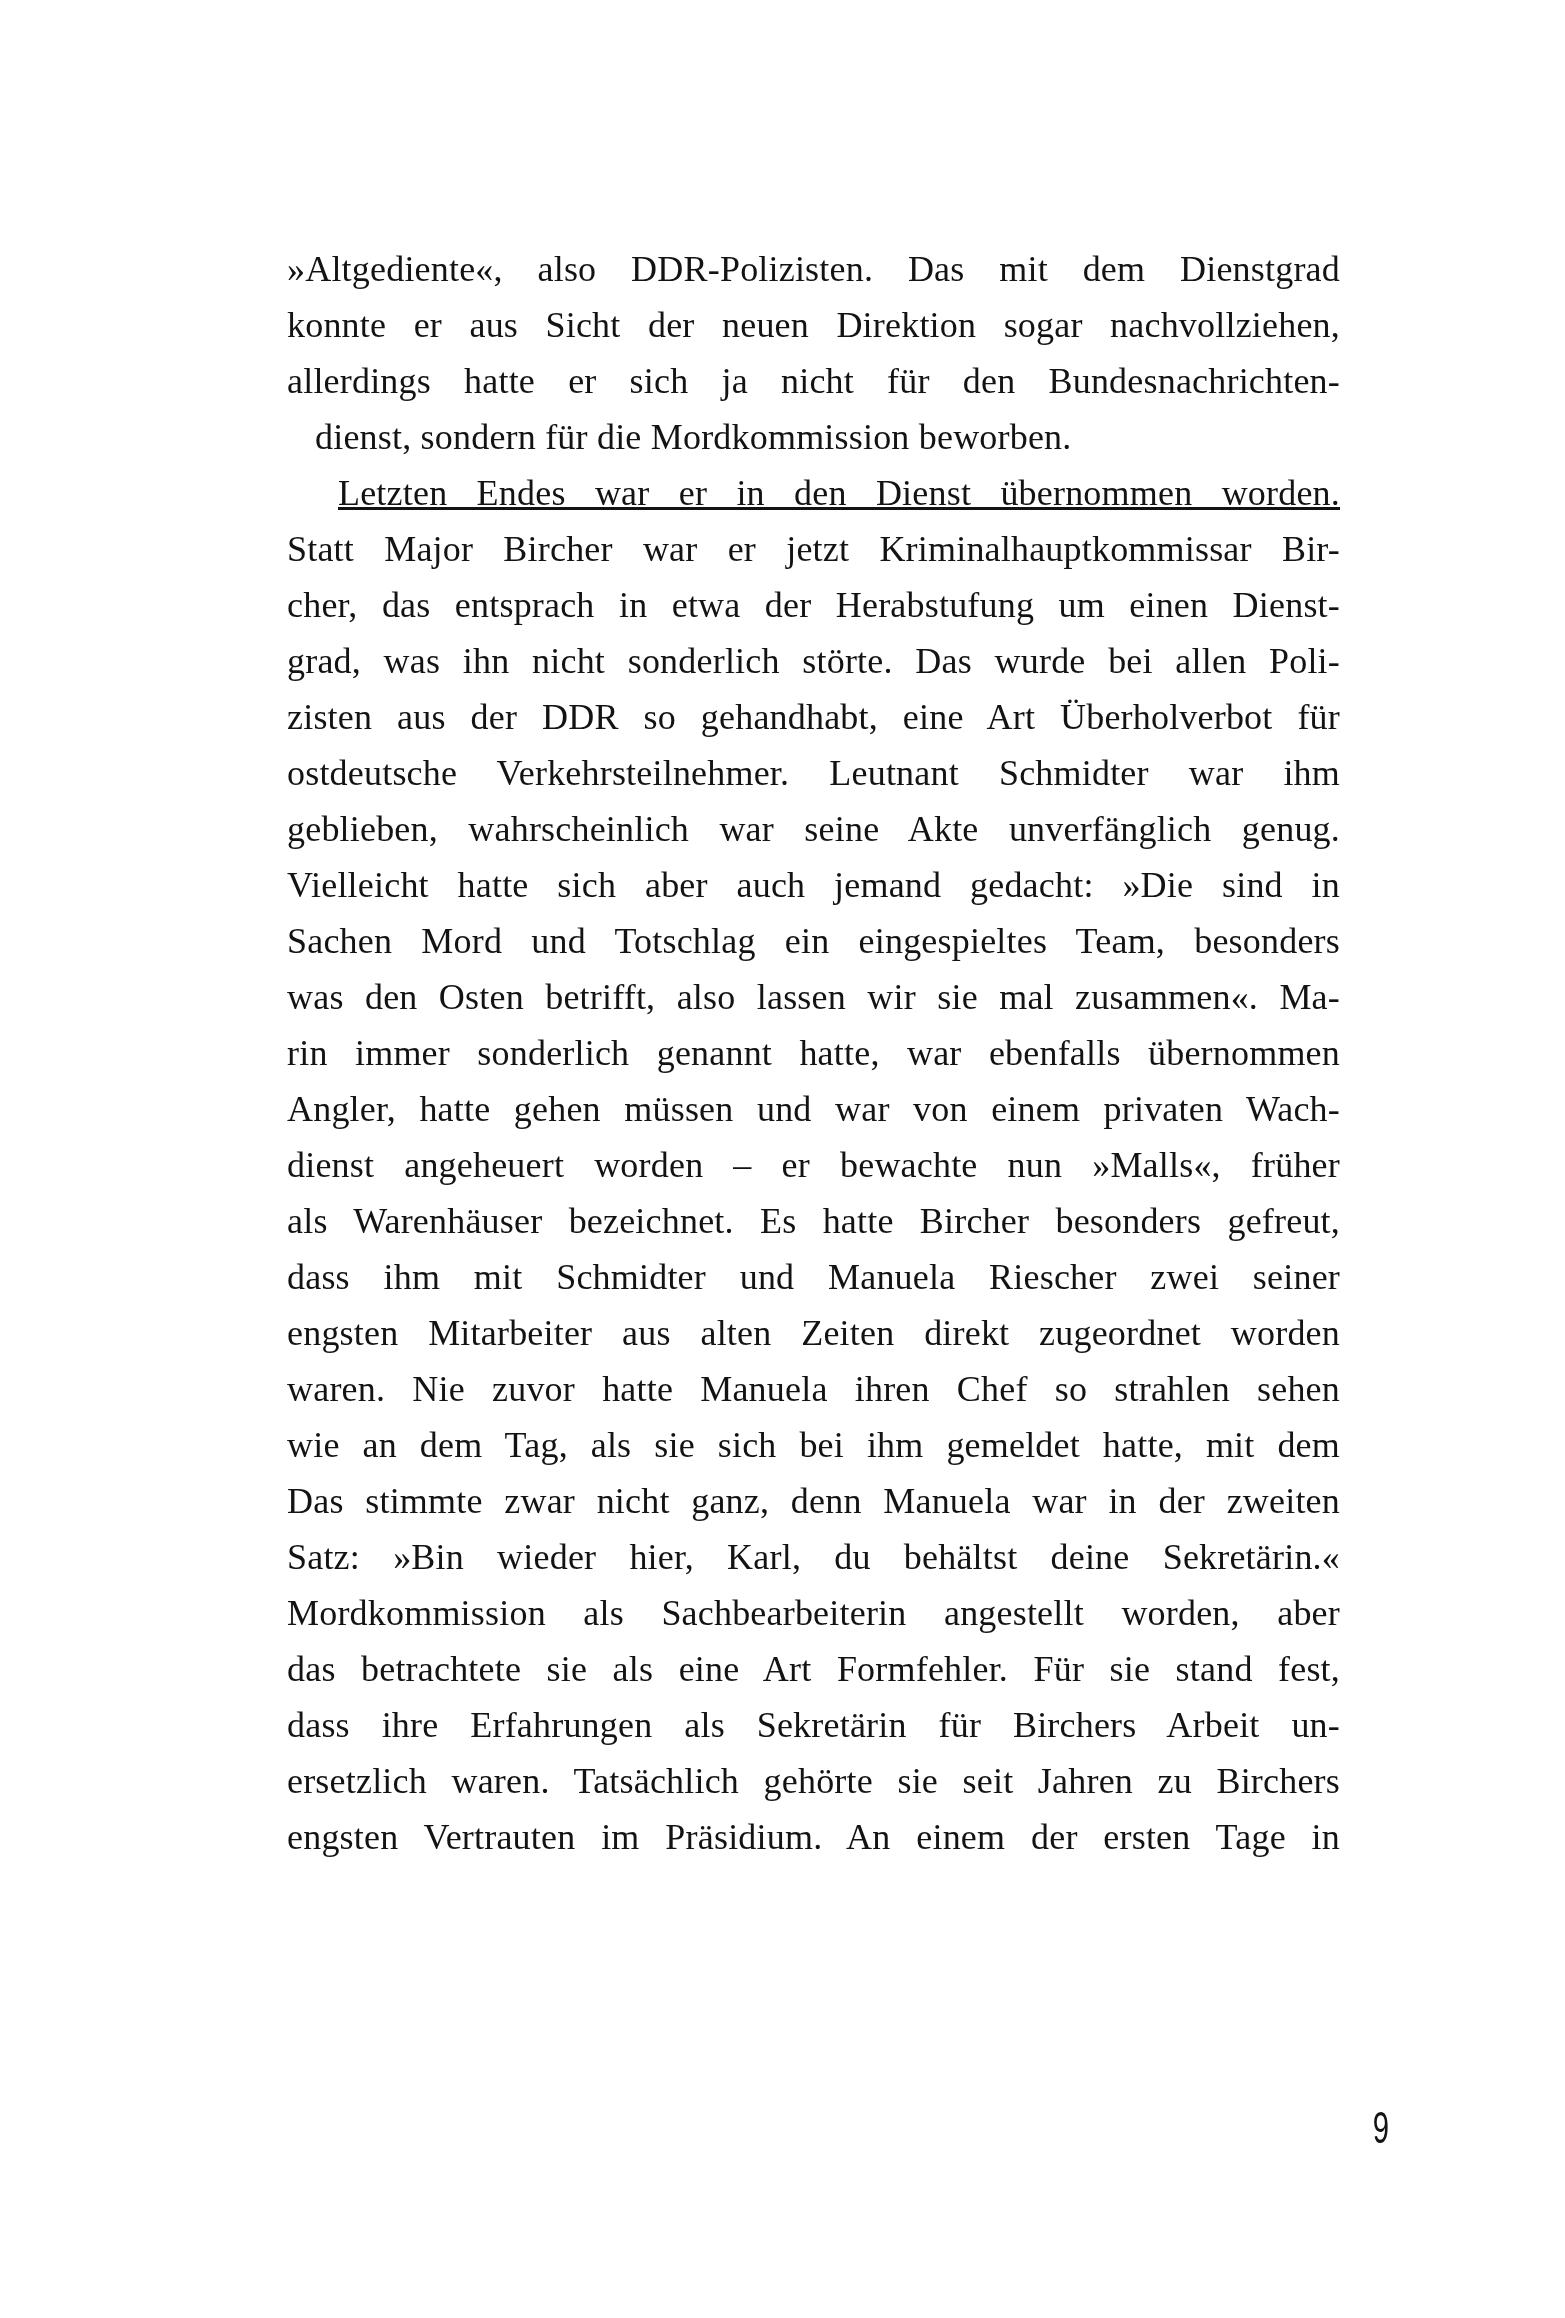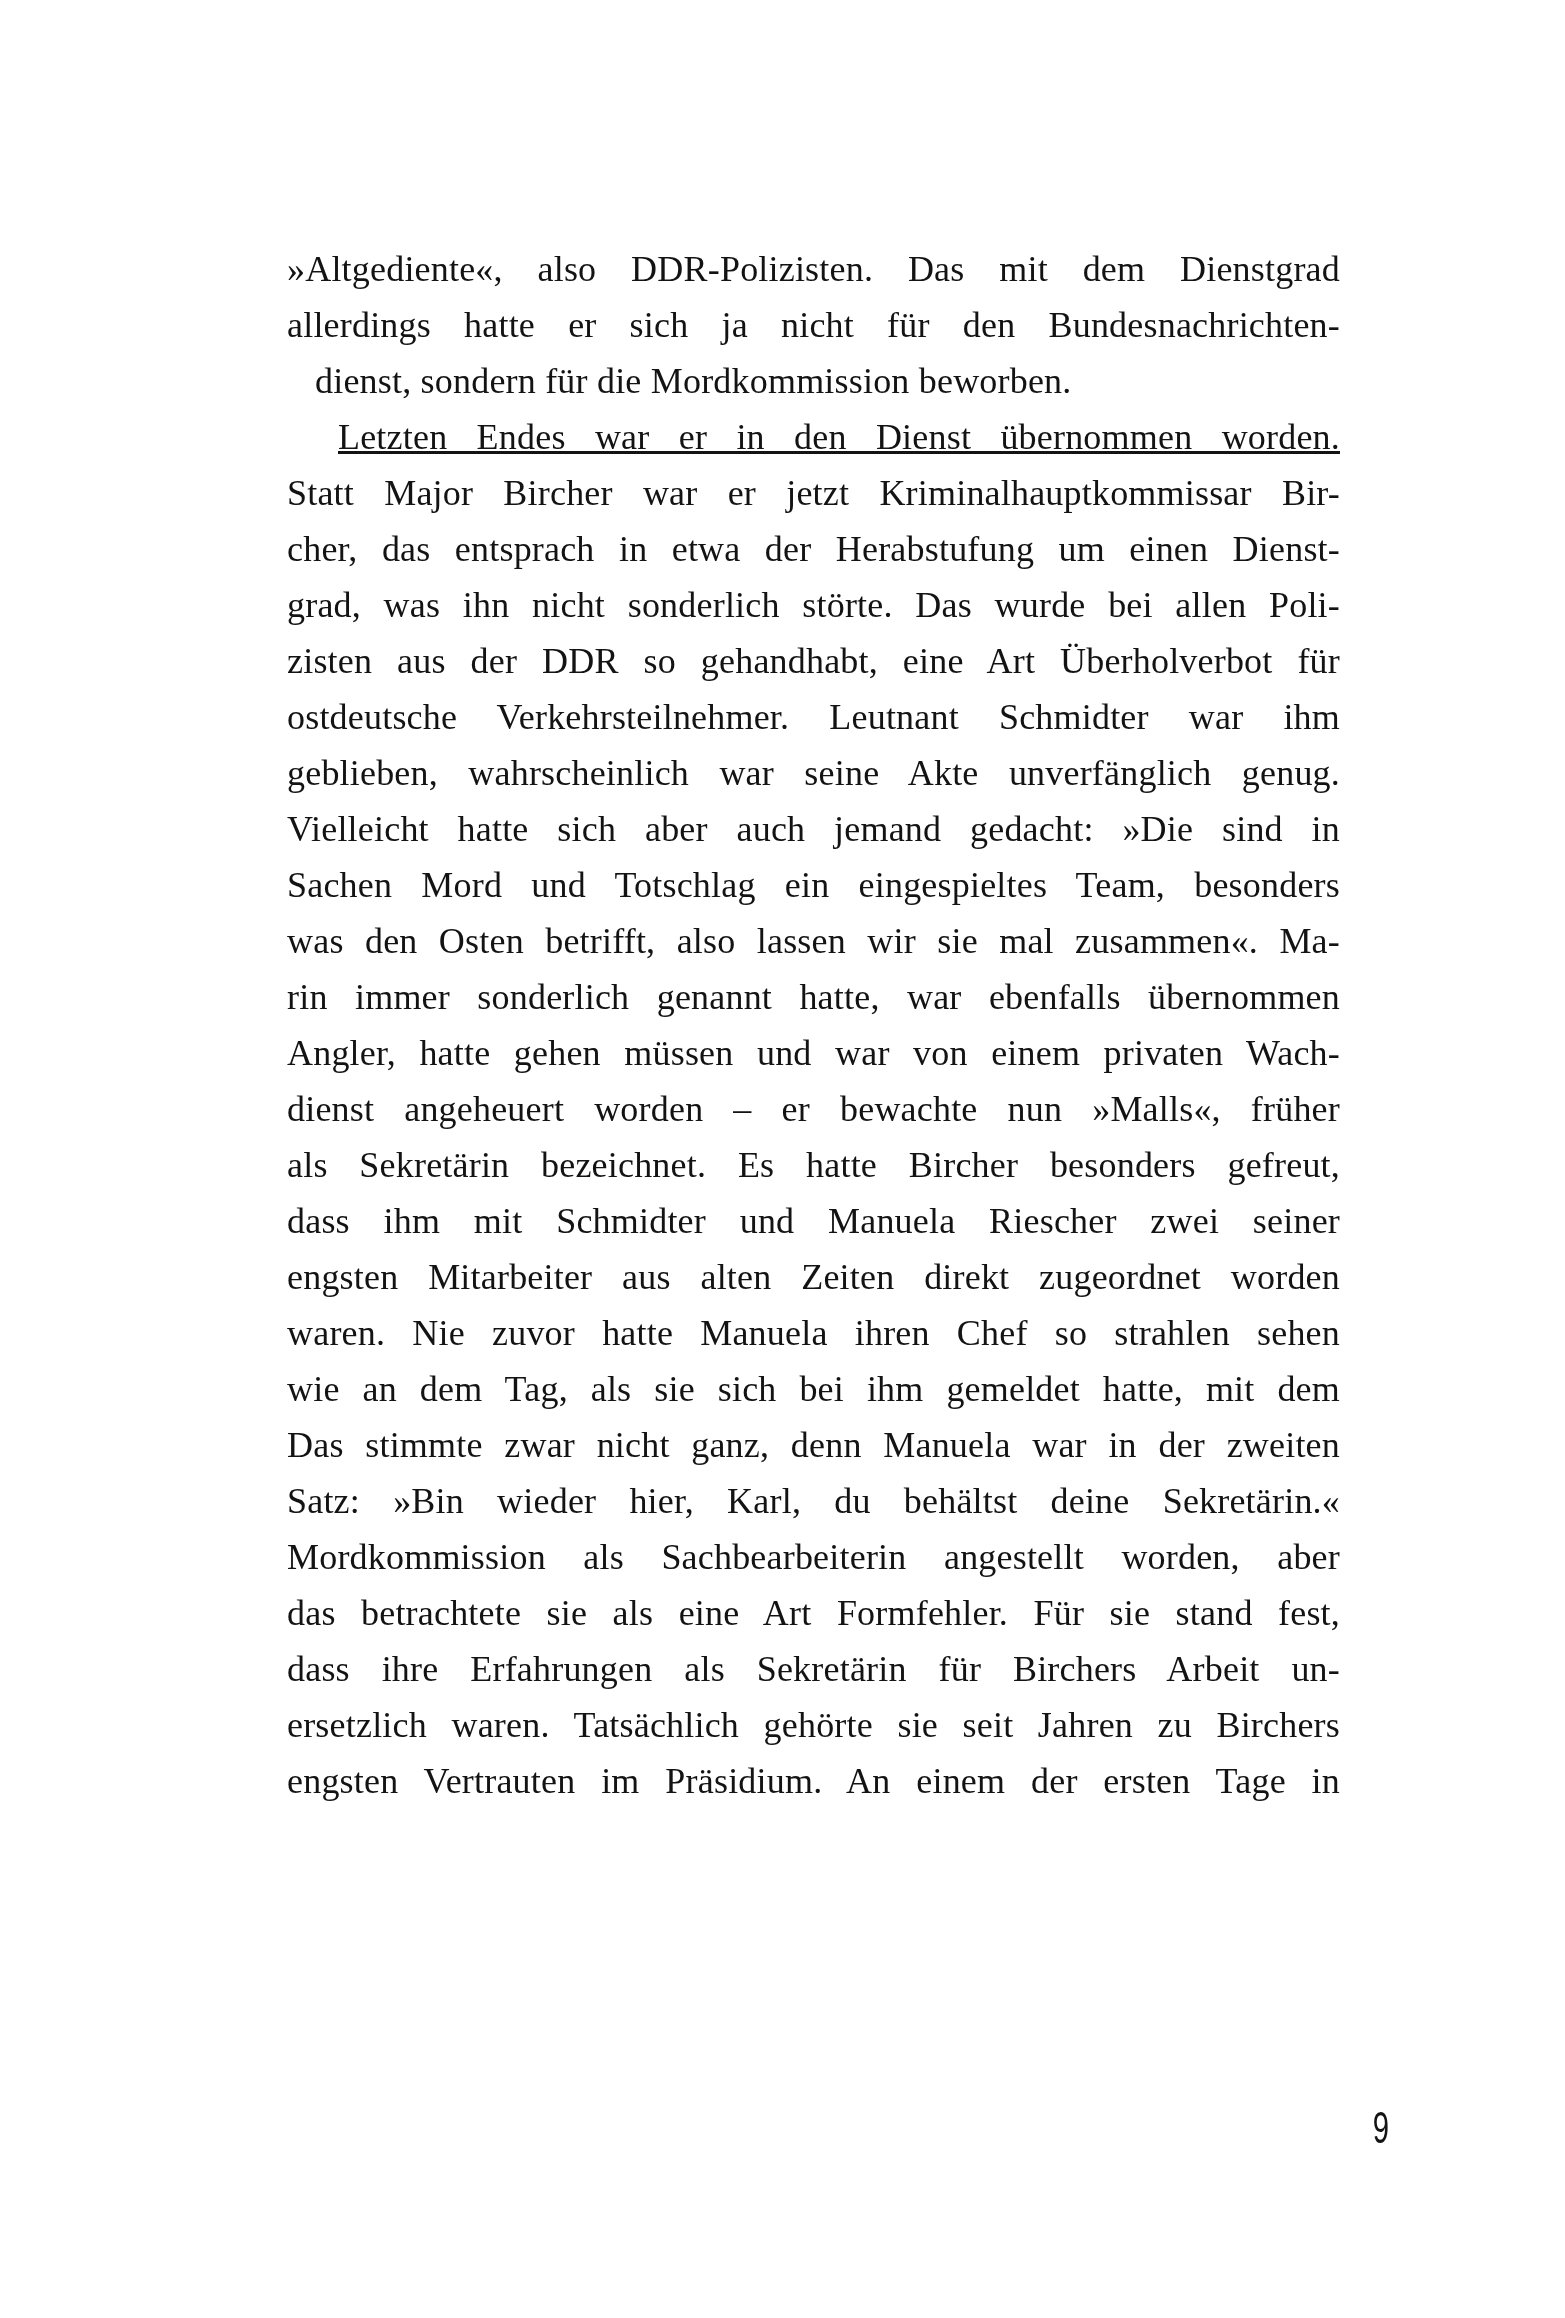--- a/index.html
+++ b/index.html
@@ -56,36 +56,37 @@
     transform: scaleX(0.65);
     transform-origin: 100% 50%;
   }
 </style>
 </head>
 <body>
 
 <div class="page">
   <div class="text-block">
       <div class="line">»Altgediente«, also DDR-Polizisten. Das mit dem Dienstgrad</div>
+      <div class="line">konnte er aus Sicht der neuen Direktion sogar nachvollziehen,</div>
       <div class="line">allerdings hatte er sich ja nicht für den Bundesnachrichten-</div>
       <div class="line para-end">dienst, sondern für die Mordkommission beworben.</div>
       <div class="line indent">Letzten Endes war er in den Dienst übernommen worden.</div>
       <div class="line">Statt Major Bircher war er jetzt Kriminalhauptkommissar Bir-</div>
       <div class="line">cher, das entsprach in etwa der Herabstufung um einen Dienst-</div>
       <div class="line">grad, was ihn nicht sonderlich störte. Das wurde bei allen Poli-</div>
       <div class="line">zisten aus der DDR so gehandhabt, eine Art Überholverbot für</div>
       <div class="line">ostdeutsche Verkehrsteilnehmer. Leutnant Schmidter war ihm</div>
       <div class="line">geblieben, wahrscheinlich war seine Akte unverfänglich genug.</div>
       <div class="line">Vielleicht hatte sich aber auch jemand gedacht: »Die sind in</div>
       <div class="line">Sachen Mord und Totschlag ein eingespieltes Team, besonders</div>
       <div class="line">was den Osten betrifft, also lassen wir sie mal zusammen«. Ma-</div>
       <div class="line">rin immer sonderlich genannt hatte, war ebenfalls übernommen</div>
       <div class="line">Angler, hatte gehen müssen und war von einem privaten Wach-</div>
       <div class="line">dienst angeheuert worden – er bewachte nun »Malls«, früher</div>
-      <div class="line">als Sekretärin bezeichnet. Es hatte Bircher besonders gefreut,</div>
+      <div class="line">als Warenhäuser bezeichnet. Es hatte Bircher besonders gefreut,</div>
       <div class="line">dass ihm mit Schmidter und Manuela Riescher zwei seiner</div>
       <div class="line">engsten Mitarbeiter aus alten Zeiten direkt zugeordnet worden</div>
       <div class="line">waren. Nie zuvor hatte Manuela ihren Chef so strahlen sehen</div>
       <div class="line">wie an dem Tag, als sie sich bei ihm gemeldet hatte, mit dem</div>
       <div class="line">Das stimmte zwar nicht ganz, denn Manuela war in der zweiten</div>
       <div class="line">Satz: »Bin wieder hier, Karl, du behältst deine Sekretärin.«</div>
       <div class="line">Mordkommission als Sachbearbeiterin angestellt worden, aber</div>
       <div class="line">das betrachtete sie als eine Art Formfehler. Für sie stand fest,</div>
       <div class="line">dass ihre Erfahrungen als Sekretärin für Birchers Arbeit un-</div>
       <div class="line">ersetzlich waren. Tatsächlich gehörte sie seit Jahren zu Birchers</div>

